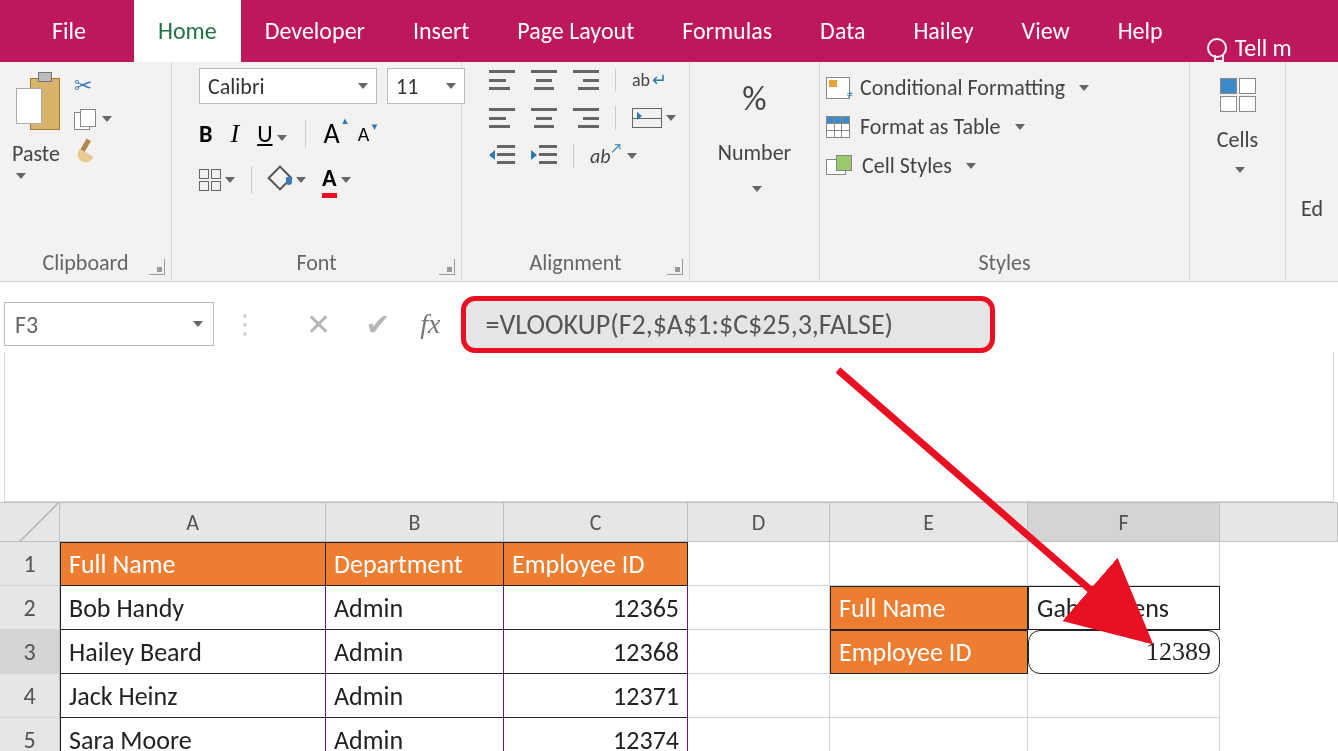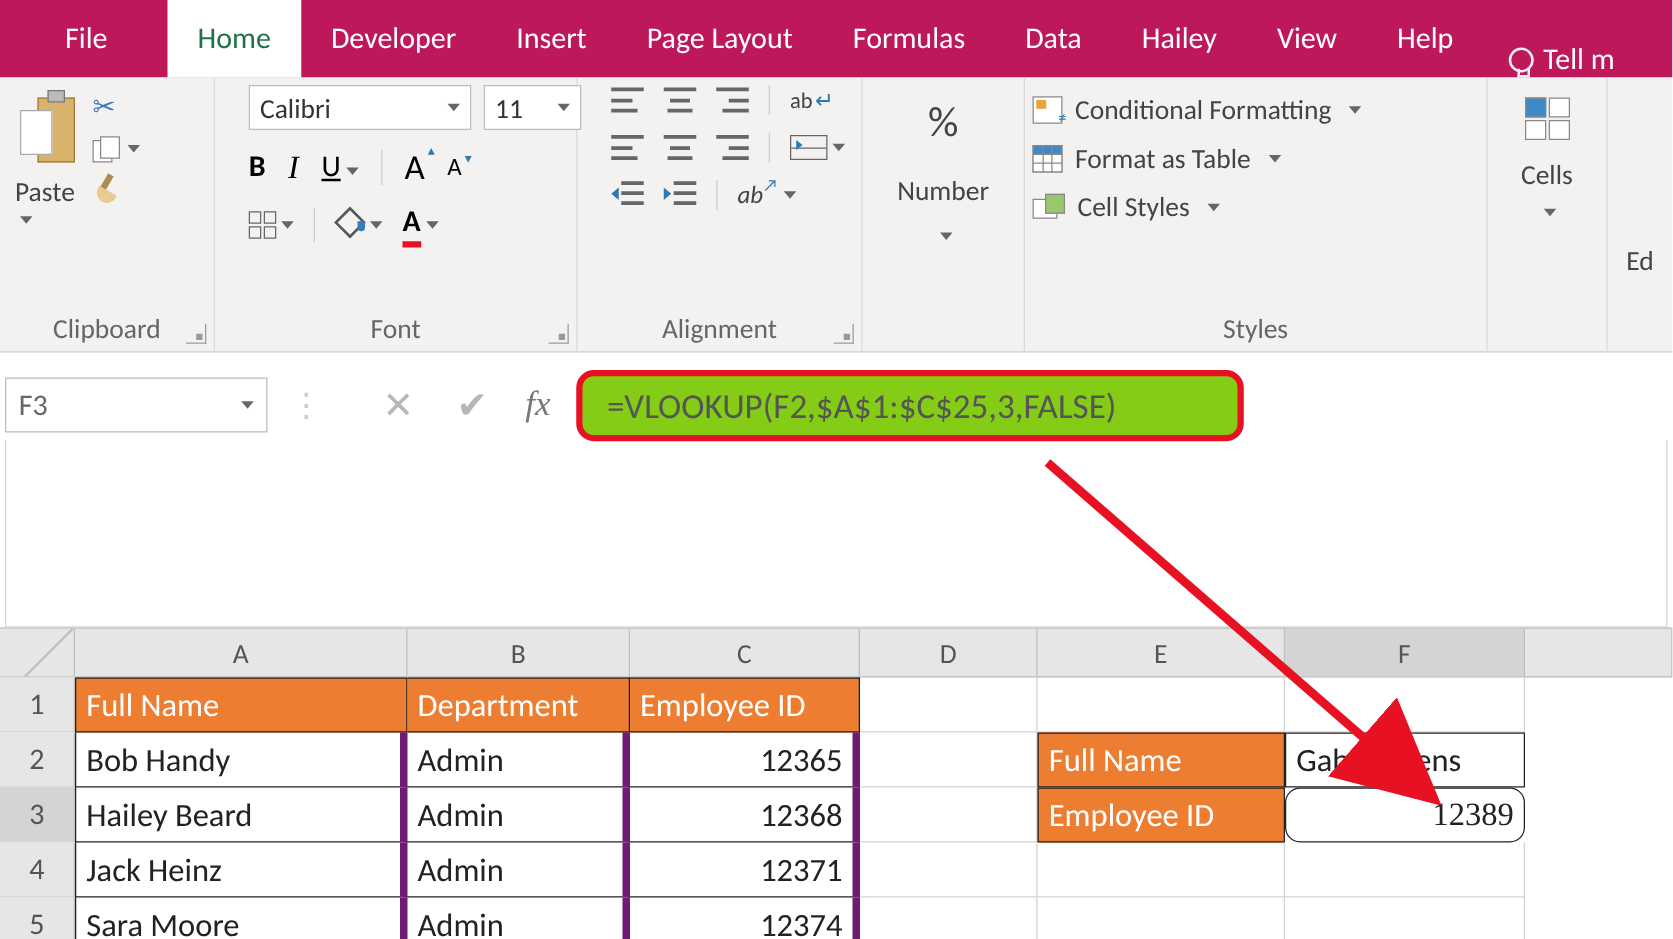--- a/index.html
+++ b/index.html
@@ -137,21 +137,21 @@
 
   
   .fbar-area { padding-top: 14px; }
   .fbar { display:flex; align-items:center; height:56px; }
   .namebox { width:210px; height:44px; border:1px solid #bcbcbc; background:#fff; display:flex; align-items:center; padding:0 10px; font-size:24px; color:#666; margin-left:4px; justify-content:space-between;}
   .fx-btns { display:flex; align-items:center; gap:34px; padding:0 30px; font-size:30px; color:#b7b7b7;}
   .fx-label { font-family:"Times New Roman",serif; font-style:italic; font-size:28px; color:#777; margin-right:20px;}
   .formula-box {
     flex:0 0 auto;
     border:5px solid #e81123; border-radius:14px;
-    background:#84cc16;
+    background:#e5e5e5;
     padding:6px 20px;
     font-size:28px; color:#555;
     width: 534px;
   }
   .fbar-expand { height:150px; background:#fff; border:1px solid #d8d8d8; border-top:none; margin:0 4px 0 4px;}
 
   
   .arrow-svg { position:absolute; left:0; top:0; width:1338px; height:751px; pointer-events:none; z-index:50;}
 
   
@@ -159,21 +159,21 @@
   .colhdr-row { display:flex; background:#e6e6e6; border-top:1px solid #bfbfbf; border-bottom:1px solid #bfbfbf; }
   .corner { width:60px; height:38px; background:linear-gradient(135deg, transparent 58%, #b0b0b0 60%, transparent 62%) #e6e6e6; border-right:1px solid #bfbfbf;}
   .colhdr { height:38px; display:flex; align-items:center; justify-content:center; font-size:22px; color:#555; border-right:1px solid #bfbfbf;}
   .rowhdr { width:60px; display:flex; align-items:center; justify-content:center; font-size:24px; color:#555; background:#e6e6e6; border-right:1px solid #bfbfbf; border-bottom:1px solid #d4d4d4;}
   .rowhdr.sel { background:#d4d4d4; }
   .colhdr.sel { background:#d4d4d4; }
   .gridrow { display:flex; height:44px; }
   .cell { border-right:1px solid #d4d4d4; border-bottom:1px solid #d4d4d4; padding:0 8px; font-size:26px; color:#222; display:flex; align-items:center; overflow:hidden; white-space:nowrap;text-align:right;}
   .cell.header { background:#ed7d31; color:#fff; border-right:1px solid #222; border-bottom:1px solid #222; border-top:1px solid #222;}
   .cell.header.first { border-left:1px solid #222; }
-  .cell.tbl { border-right:6px solid #701a75; border-bottom:1px solid #222; }
+  .cell.tbl { border-right:1px solid #701a75; border-bottom:1px solid #222; }
   .cell.tbl.first { border-left:1px solid #222; }
   .cell.tbl.num { justify-content:flex-end; }
   .cell.lookup-h { background:#ed7d31; color:#fff; border:1px solid #222; }
   .cell.lookup-v { border:1px solid #222; }
   .cell.lookup-v.num { justify-content:flex-end; }
   .result-box {
     border:5px solid #e81123; border-radius:12px;
     justify-content:flex-end; padding-right:8px;font-family:Liberation Serif, serif;
   }
 

